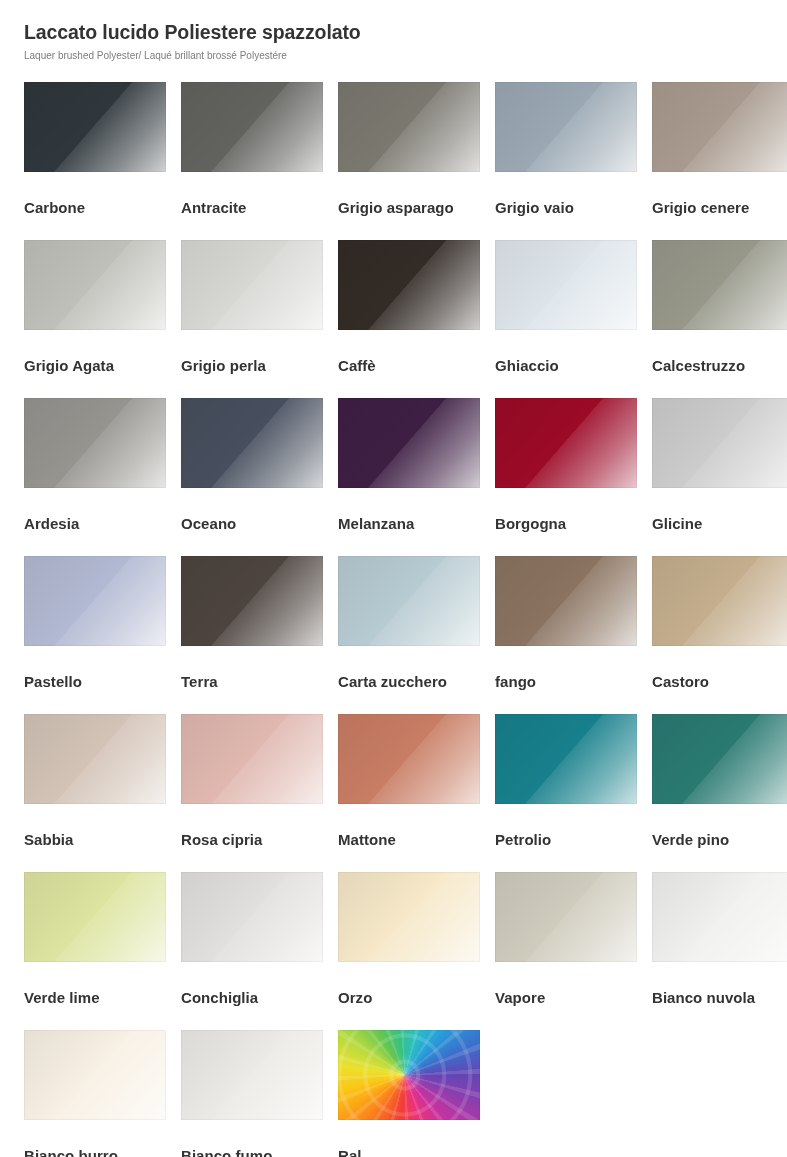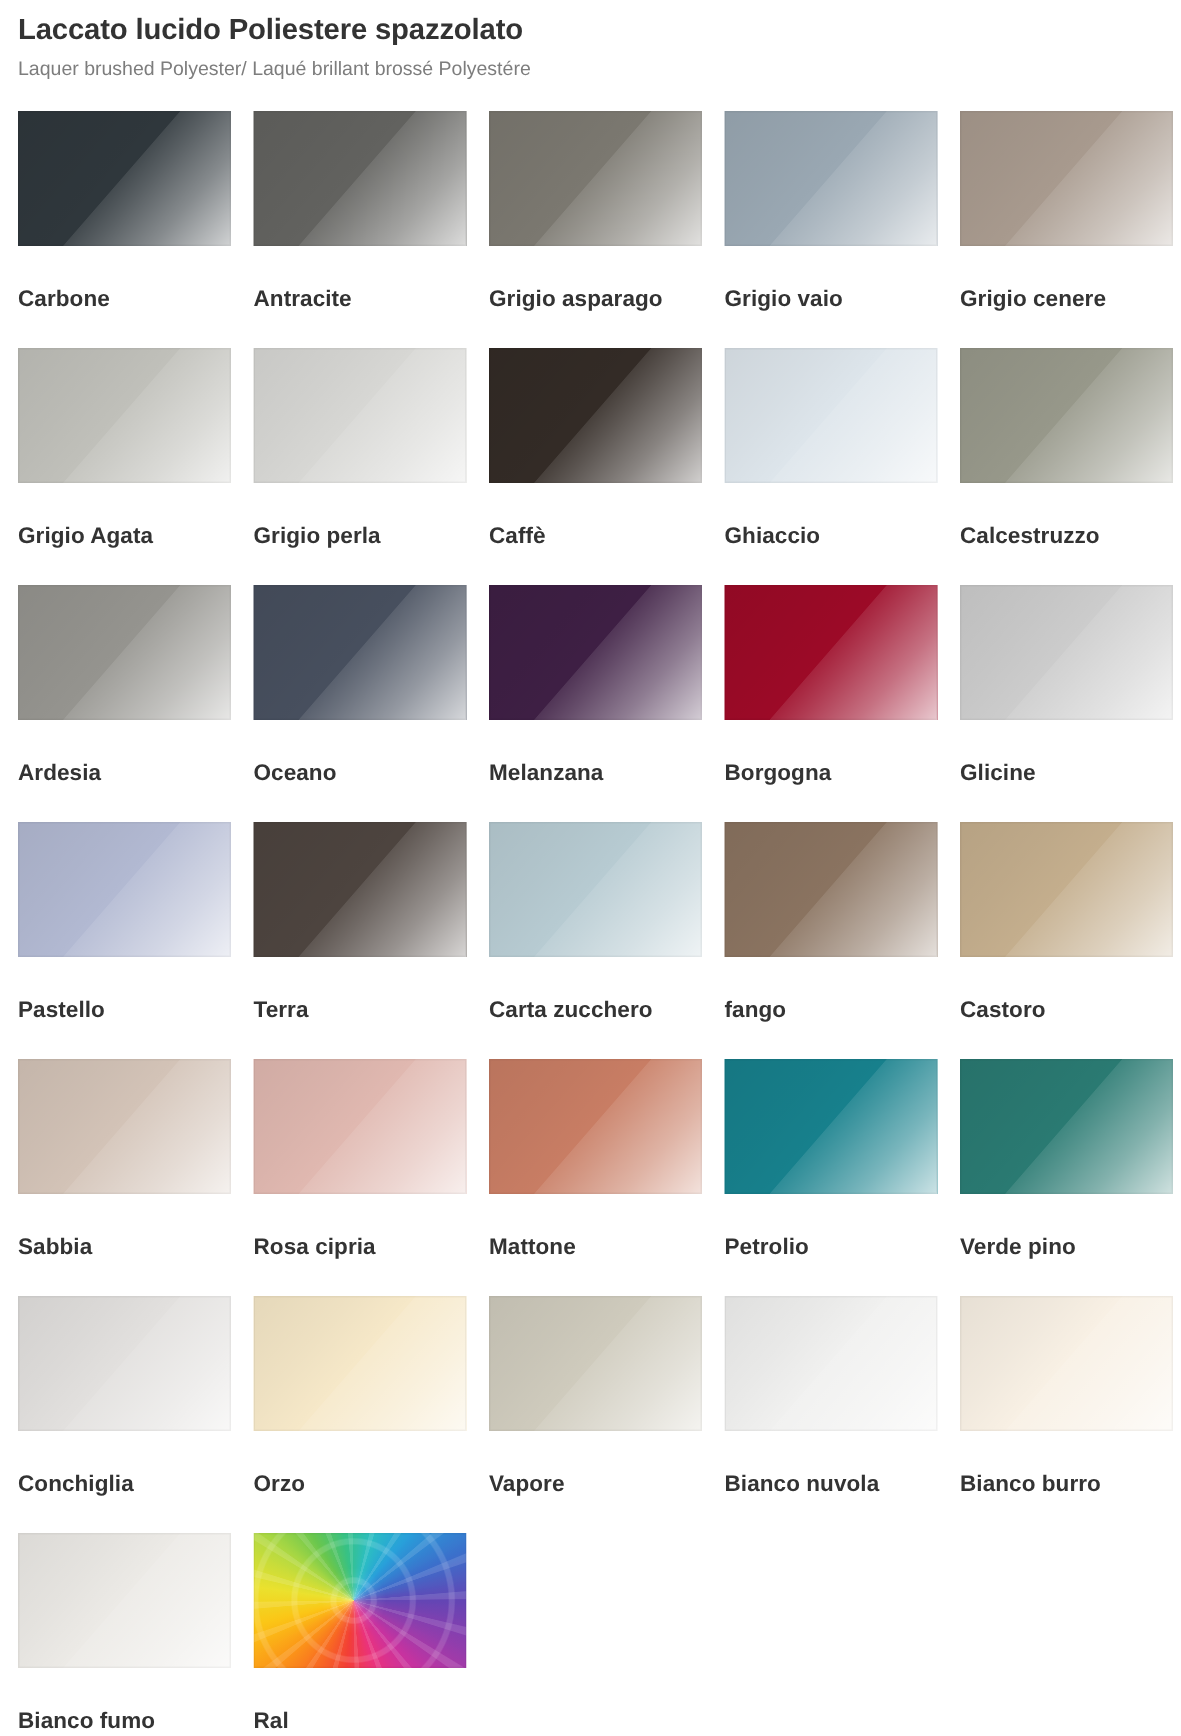--- a/index.html
+++ b/index.html
@@ -13,37 +13,37 @@
     height: 1157px;
     font-family: "Liberation Sans", "DejaVu Sans", sans-serif;
     color: #333333;
     overflow: hidden;
   }
 
   .page {
     position: relative;
     width: 787px;
     height: 917px;
-    padding: 0;
+    padding: 12px;
   }
 
   
   .header {
     padding: 8px 0 0 12px;
   }
   .title {
     font-size: 19.5px;
     font-weight: bold;
     letter-spacing: -0.1px;
     color: #333333;
     margin: 0;
     line-height: 1.25;
   }
   .subtitle {
-    font-size: 13px;
+    font-size: 10px;
     font-weight: normal;
     color: #7d7d7d;
     margin: 6px 0 0 0;
     line-height: 1.2;
   }
 
   
   .grid {
     position: relative;
     margin-top: 20px;
@@ -364,20 +364,28 @@
       </div>
       <div class="cell">
         <div class="swatch" style="background-color: rgb(42, 122, 114);">
           <div class="shade"></div>
           <div class="gloss"></div>
           <div class="edge"></div>
         </div>
         <div class="label">Verde pino</div>
       </div>
       <div class="cell">
+        <div class="swatch" style="background-color: rgb(221, 228, 160);">
+          <div class="shade"></div>
+          <div class="gloss"></div>
+          <div class="edge"></div>
+        </div>
+        <div class="label">Verde lime</div>
+      </div>
+      <div class="cell">
         <div class="swatch" style="background-color: rgb(226, 224, 222);">
           <div class="shade"></div>
           <div class="gloss"></div>
           <div class="edge"></div>
         </div>
         <div class="label">Conchiglia</div>
       </div>
       <div class="cell">
         <div class="swatch" style="background-color: rgb(246, 232, 200);">
           <div class="shade"></div>

